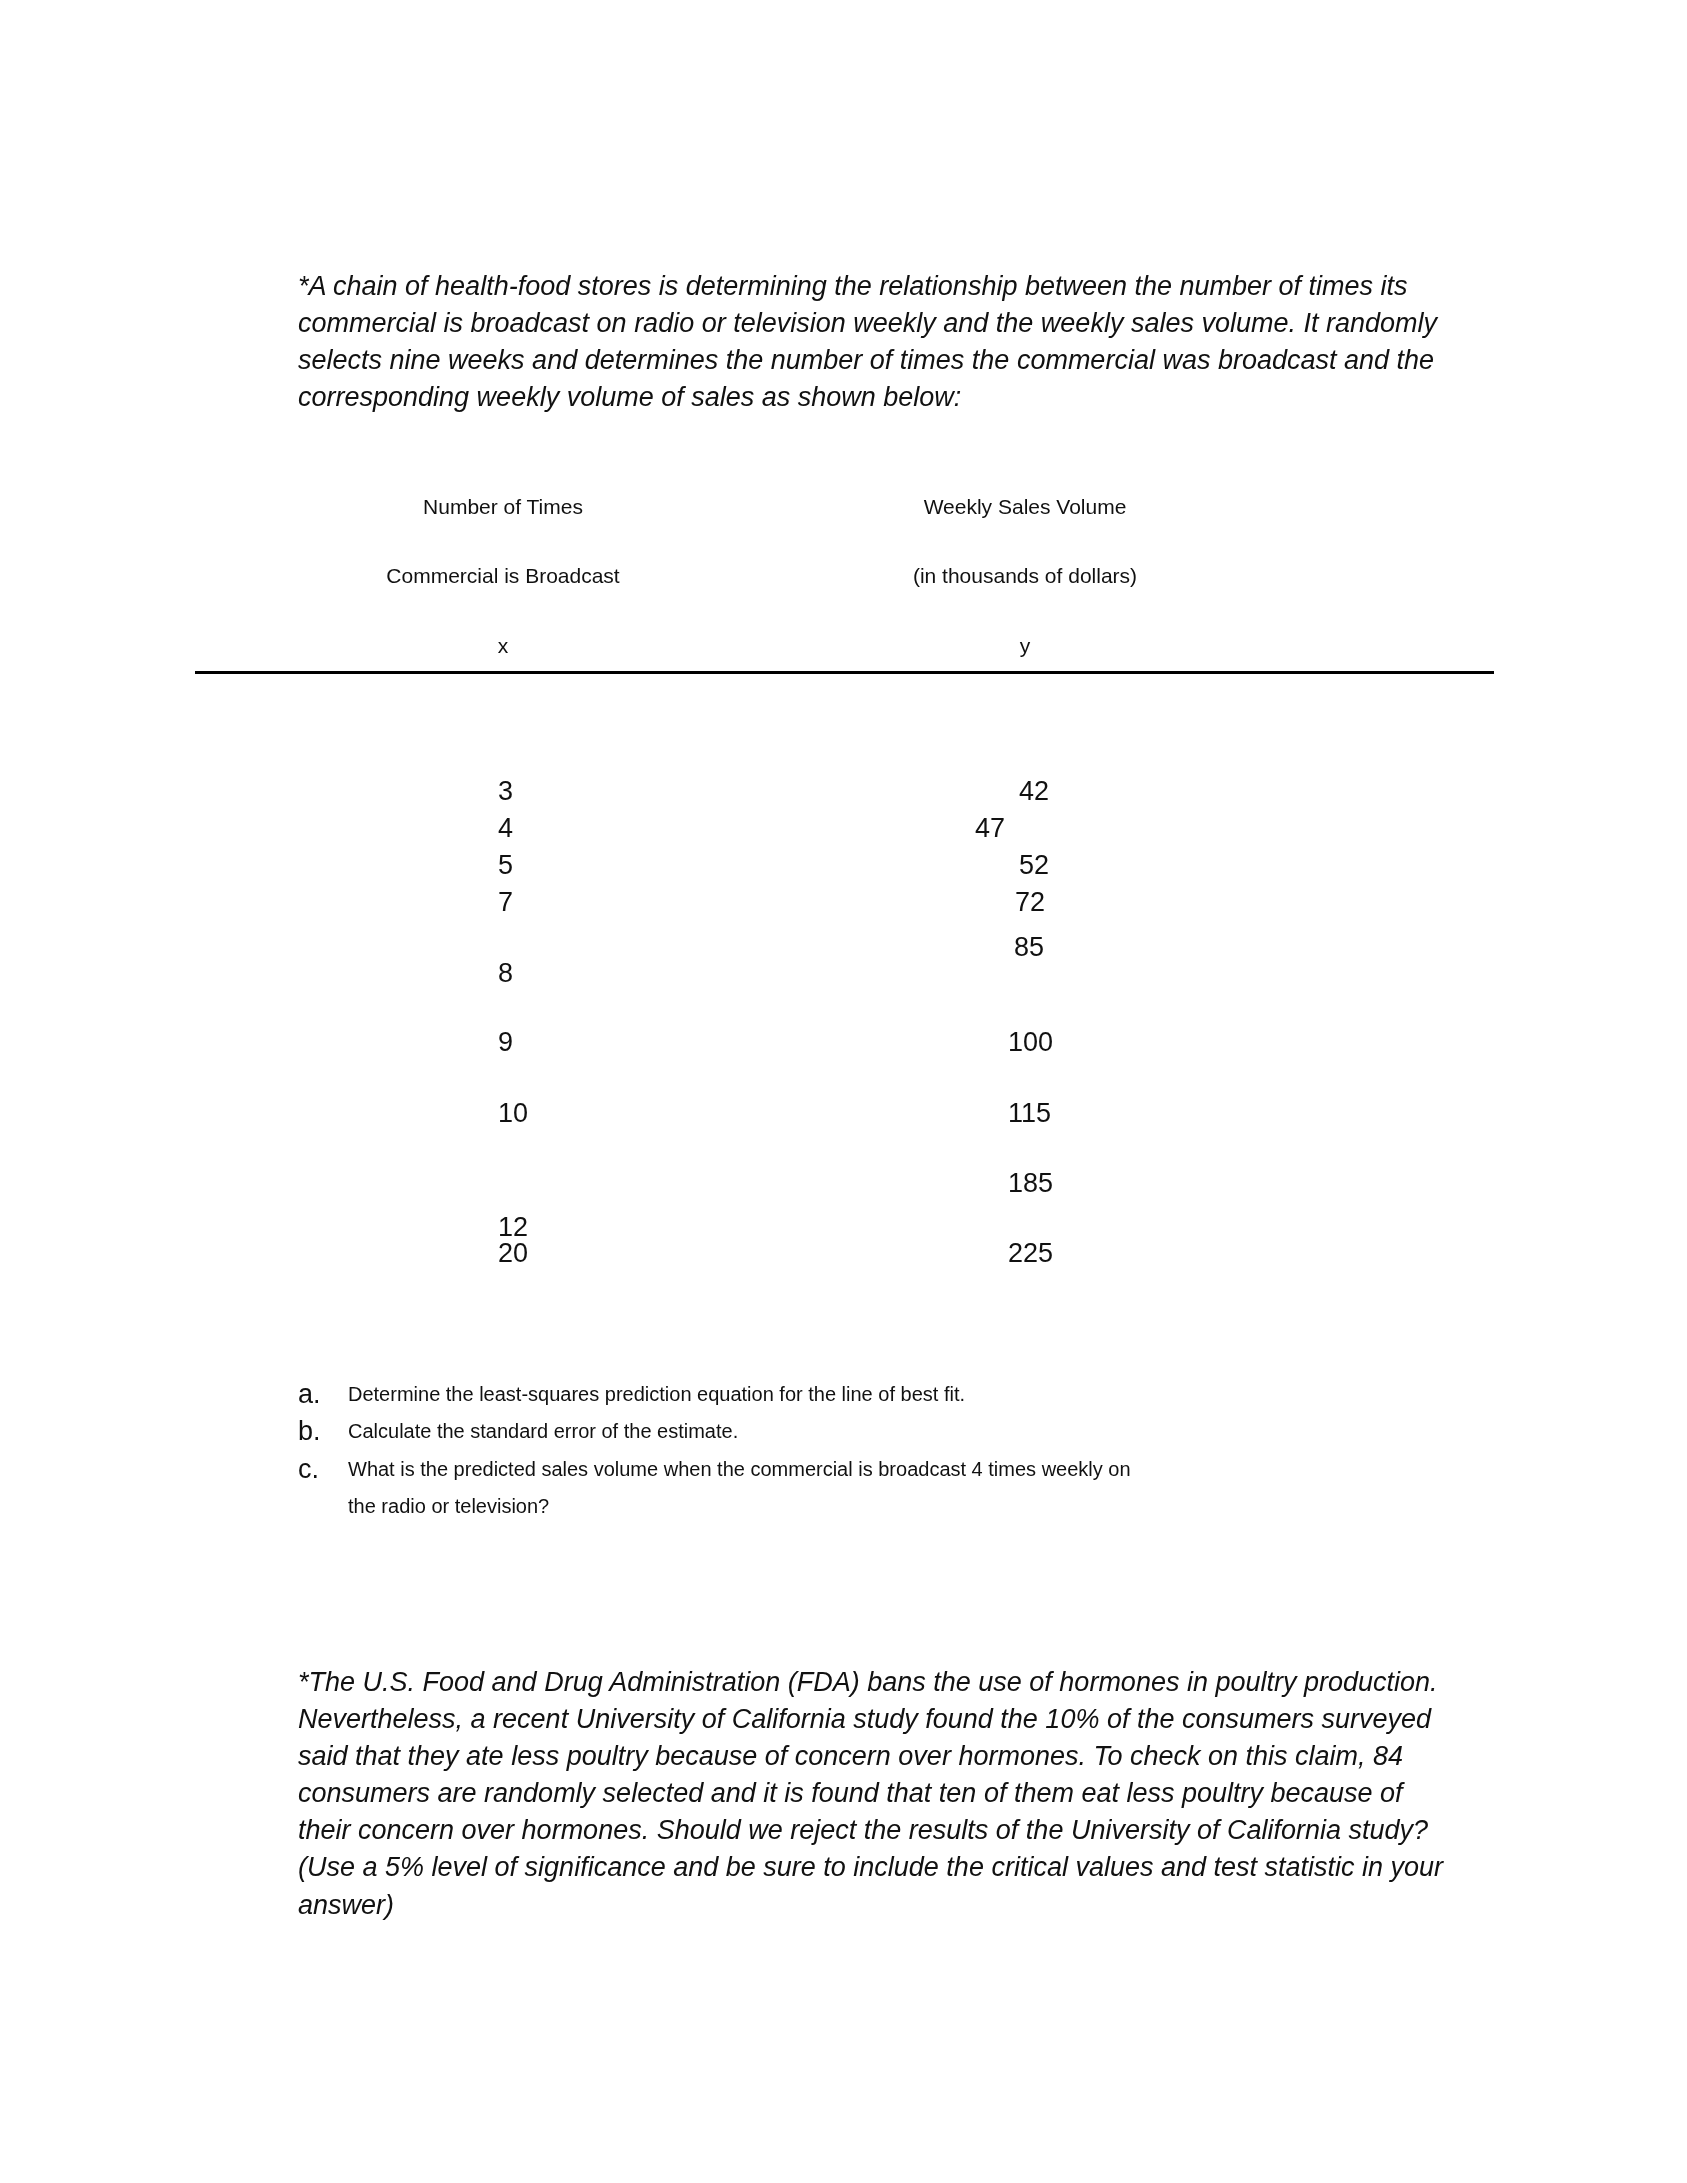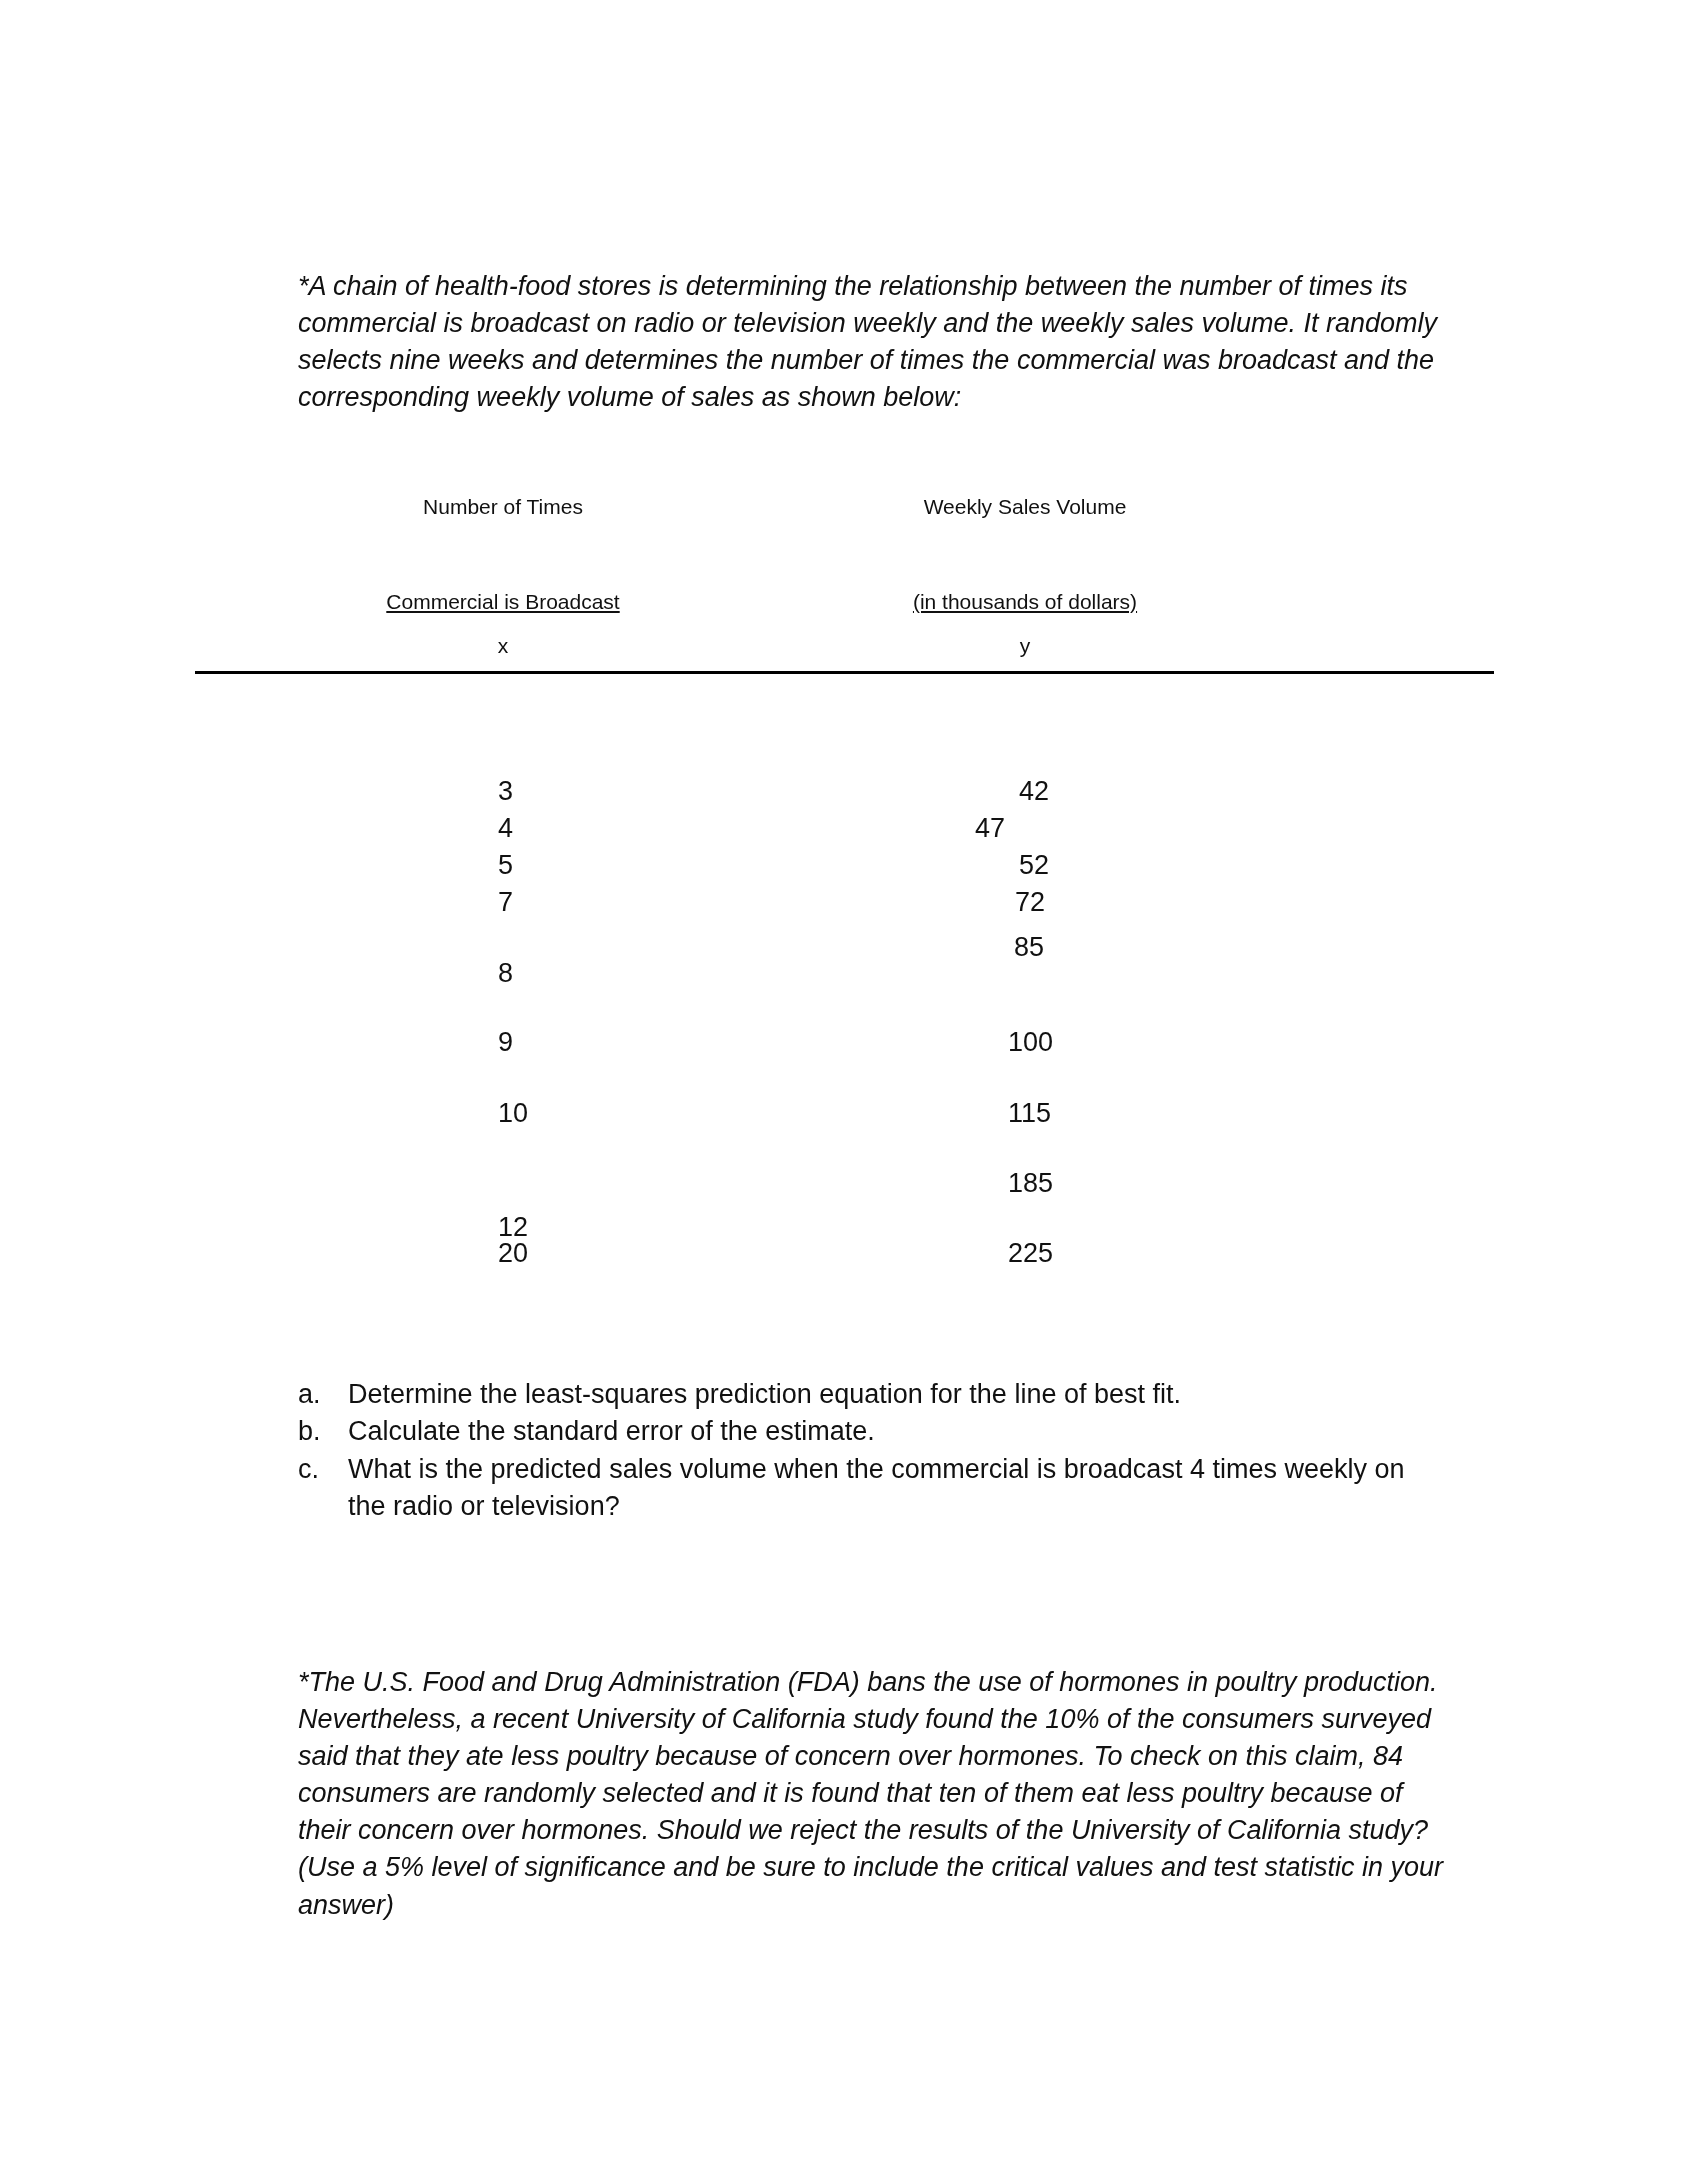--- a/index.html
+++ b/index.html
@@ -34,37 +34,37 @@
   .p1 { left: 298px; }
   .p1.l0 { top: 271px; }
   .p1.l1 { top: 308px; }
   .p1.l2 { top: 345px; }
   .p1.l3 { top: 382px; }
 
   .hdr { font-size: 21px; line-height: 30px; position: absolute; white-space: nowrap; text-align: center; transform: translateX(-50%); }
   .hdr.c1 { left: 503px; }
   .hdr.c2 { left: 1025px; }
   .hdr.r0 { top: 492px; }
-  .hdr.r1 { top: 587px; text-decoration: underline; }
+  .hdr.r1 { top: 561px; }
   .hdr.r2 { top: 631px; }
 
   .rule {
     position: absolute;
     left: 195px;
     top: 671px;
     width: 1299px;
     height: 2.6px;
     background: #000000;
   }
 
   .cellx { position: absolute; left: 498px; font-size: 27px; line-height: 30px; white-space: nowrap; }
   .celly { position: absolute; font-size: 27px; line-height: 30px; white-space: nowrap; }
 
   .list-marker { position: absolute; left: 298px; font-size: 27px; line-height: 30px; white-space: nowrap; }
-  .list-text { position: absolute; left: 348px; font-size: 27px; line-height: 30px; white-space: nowrap; }
+  .list-text { position: absolute; left: 348px; font-size: 20px; line-height: 30px; white-space: nowrap; }
 
   .p2 { left: 298px; }
 </style>
 </head>
 <body>
 
 <div class="page">
 
   <div>
     <div class="line p1 l0">*A chain of health-food stores is determining the relationship between the number of times its</div>

